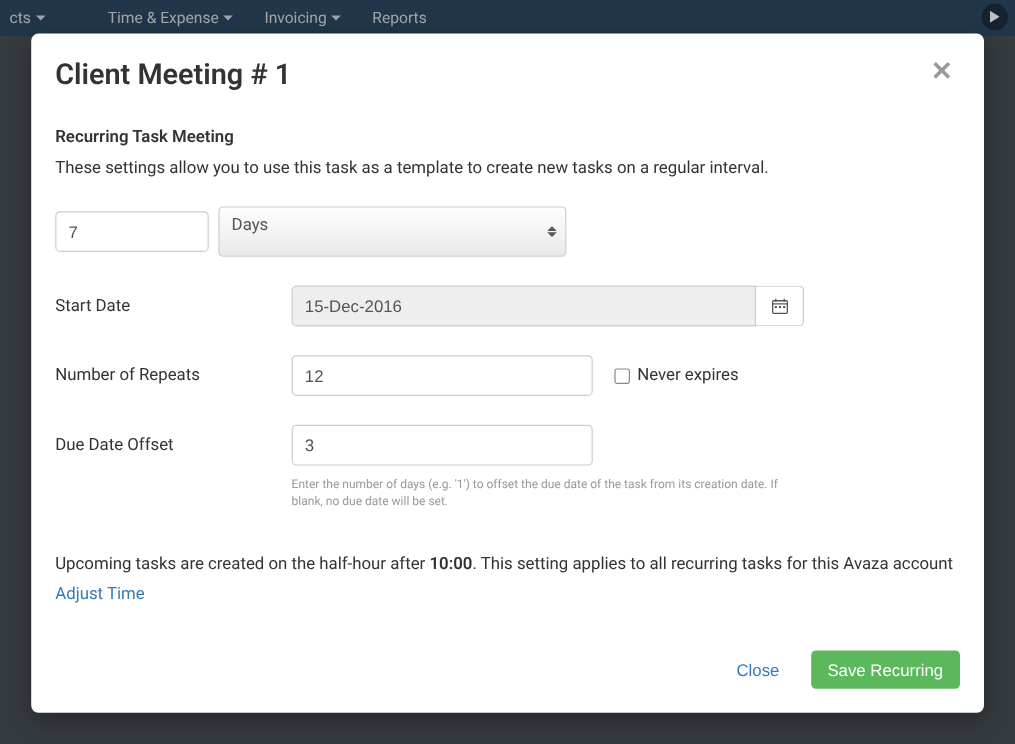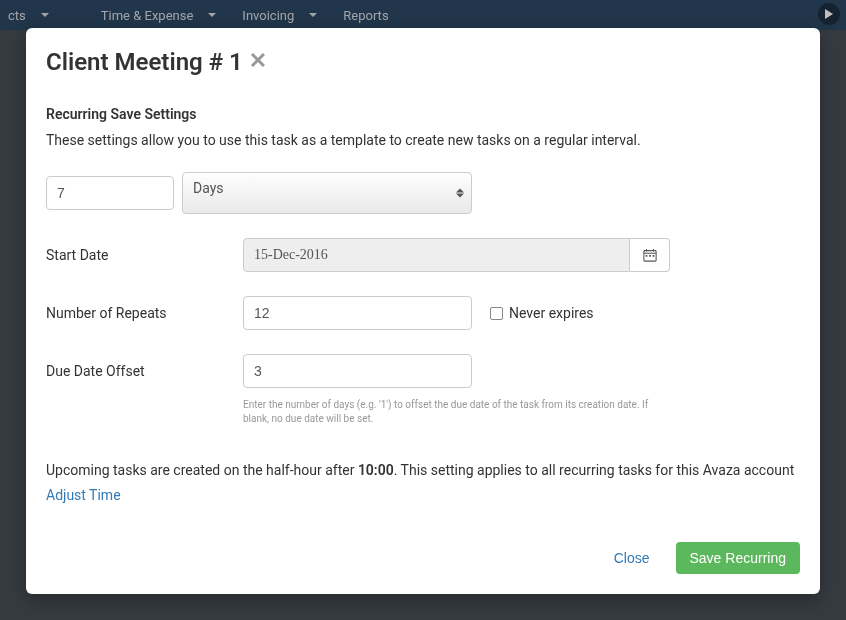--- a/index.html
+++ b/index.html
@@ -15,21 +15,21 @@
     .topbar {
       background: #2c4963;
       height: 30px;
       display: flex;
       align-items: center;
       padding: 0 8px;
       color: #d9dee4;
       font-size: 13px;
       position: relative;
     }
-    .topbar .nav-item { margin-right: 26px; display: flex; align-items: center; gap: 15px; cursor: pointer; }
+    .topbar .nav-item { margin-right: 26px; display: flex; align-items: center; gap: 4px; cursor: pointer; }
     .topbar .play {
       position: absolute;
       right: 6px;
       top: 3px;
       width: 22px;
       height: 22px;
       background: #1c2e3f;
       border-radius: 50%;
       display: flex;
       align-items: center;
@@ -52,20 +52,21 @@
       bottom: 26px;
       background: #fff;
       border-radius: 6px;
       box-shadow: 0 6px 20px rgba(0,0,0,0.3);
       padding: 20px;
       display: flex;
       flex-direction: column;
     }
     .modal-header {
       display: flex;
+      justify-content: space-between;
       align-items: flex-start;
     }
     .modal-title {
       font-size: 24px;
       font-weight: 600;
       color: #333;
     }
     .close-x {
       color: #999;
       font-size: 22px;
@@ -126,21 +127,21 @@
     .input {
       border: 1px solid #ccc;
       border-radius: 4px;
       padding: 7px 10px;
       font-size: 14px;
       color: #555;
       background: #fff;
       height: 34px;
     }
     .input.small { width: 128px; }
-    .input.medium { width: 229px; }
+    .input.medium { width: 251px; }
     .select-wrap {
       position: relative;
       flex: 1;
       max-width: 290px;
     }
     .select {
       width: 100%;
       height: 42px;
       border: 1px solid #ccc;
       border-radius: 4px;
@@ -171,21 +172,20 @@
     }
     .date-input {
       flex: 1;
       height: 34px;
       border: 1px solid #ccc;
       border-radius: 4px 0 0 4px;
       padding: 7px 10px;
       font-size: 14px;
       background: #eee;
       color: #555;
-      font-family: Liberation Serif, serif;
     }
     .date-btn {
       width: 40px;
       height: 34px;
       border: 1px solid #ccc;
       border-left: none;
       border-radius: 0 4px 4px 0;
       background: #fff;
       display: flex;
       align-items: center;
@@ -265,21 +265,21 @@
 
 <div class="overlay"></div>
 
 <div class="modal">
   <div class="modal-header">
     <div class="modal-title">Client Meeting # 1</div>
     <div class="close-x">✕</div>
   </div>
 
 
-  <div class="section-title">Recurring Save Settings</div>
+  <div class="section-title">Recurring Task Meeting</div>
   <div class="section-desc">These settings allow you to use this task as a template to create new tasks on a regular interval.</div>
 
   <div class="form-row">
     <div class="form-controls">
       <input class="input small" value="7" style="">
       <div class="select-wrap">
         <div class="select">Days</div>
         <div class="select-arrows">
             <span class="up"></span>
             <span class="down"></span>

